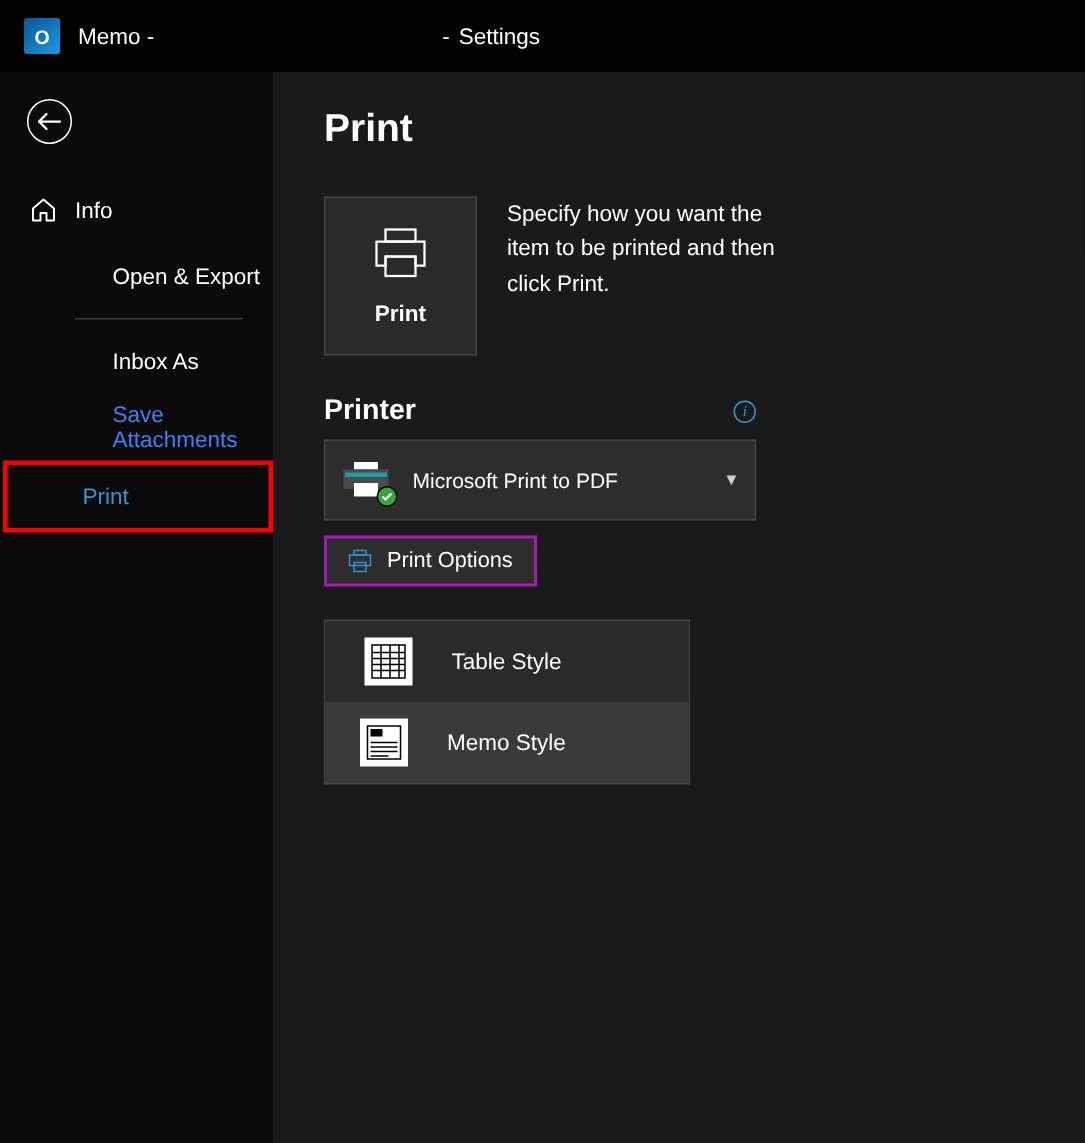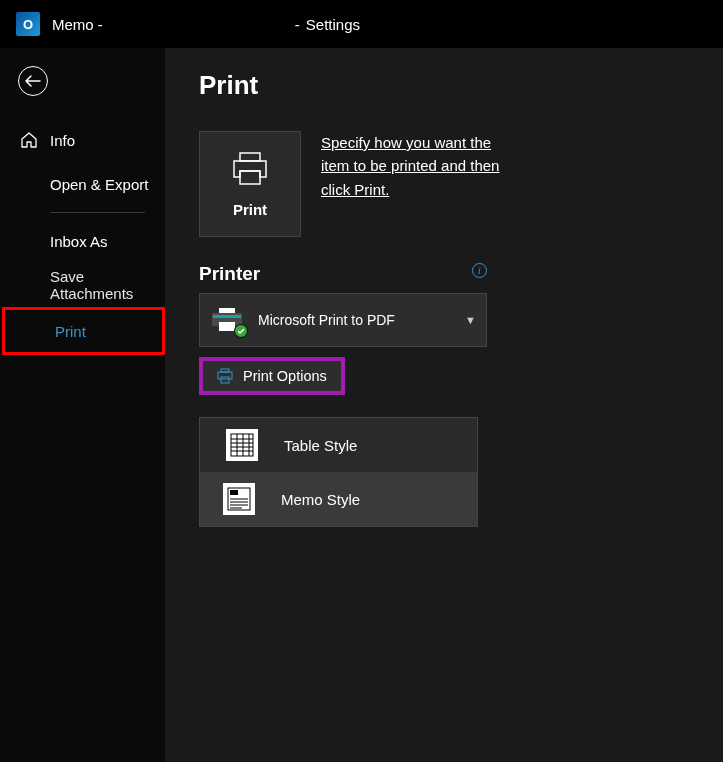--- a/index.html
+++ b/index.html
@@ -37,21 +37,21 @@
       display: inline-block;
       width: 180px;
       height: 18px;
       background: #000;
     }
     .main {
       display: flex;
       height: calc(762px - 48px);
     }
     .sidebar {
-      width: 165px;
+      width: 182px;
       background: #0a0a0a;
       padding-top: 18px;
       position: relative;
     }
     .back-btn {
       width: 30px;
       height: 30px;
       border: 1.5px solid #fff;
       border-radius: 50%;
       margin-left: 18px;
@@ -68,22 +68,22 @@
       padding-left: 20px;
       font-size: 15px;
       gap: 12px;
       cursor: pointer;
     }
     .nav-item .icon-slot {
       width: 18px;
       display: flex;
       justify-content: center;
     }
-    .nav-item.no-icon { padding-left: 50px; }
-    .nav-item.disabled { color: #e5e5e5; cursor: default; justify-content: flex-end; }
+    .nav-item.no-icon { padding-left: 50px; margin-left: 25px; }
+    .nav-item.disabled { color: #3b82f6; cursor: default; justify-content: flex-end; }
     .nav-item.selected {
       color: #3794d1;
       border: 3px solid #ff0000;
       margin-left: 2px;
       margin-right: 0;
       height: 48px;
     }
     .nav-divider {
       height: 1px;
       background: #3a3a3a;
@@ -115,25 +115,24 @@
       align-items: center;
       justify-content: center;
       gap: 14px;
       cursor: pointer;
     }
     .print-btn-label { font-size: 15px; font-weight: 600; }
     .print-desc {
       font-size: 15px;
       line-height: 1.55;
       max-width: 180px;
-      text-decoration: underline;
     }
     .section-head {
       display: flex;
-      align-items: flex-start;
+      align-items: center;
       justify-content: space-between;
       width: 288px;
       margin-bottom: 8px;
     }
     .section-title {
       font-size: 19px;
       font-weight: 600;
     }
     .info-icon {
       width: 15px;
@@ -189,32 +188,32 @@
     }
     .printer-text { display: flex; flex-direction: column; line-height: 1.35; font-size: 14px; }
     .printer-text .status { color: #c8c8c8; }
     .chev { position: absolute; right: 10px; font-size: 11px; color: #ccc; }
     .options-btn {
       display: inline-flex;
       align-items: center;
       gap: 10px;
       padding: 7px 14px;
       background: #2d2d2d;
-      border: 4px solid #a21caf;
+      border: 2px solid #a21caf;
       font-size: 14.5px;
       cursor: pointer;
       margin-bottom: 22px;
     }
     .settings-title {
       font-size: 19px;
       font-weight: 600;
       margin-bottom: 10px;
     }
     .style-list {
-      width: 279px;
+      width: 244px;
       border: 1px solid #444;
     }
     .style-item {
       height: 54px;
       display: flex;
       align-items: center;
       gap: 26px;
       padding-left: 26px;
       font-size: 15px;
       cursor: pointer;

